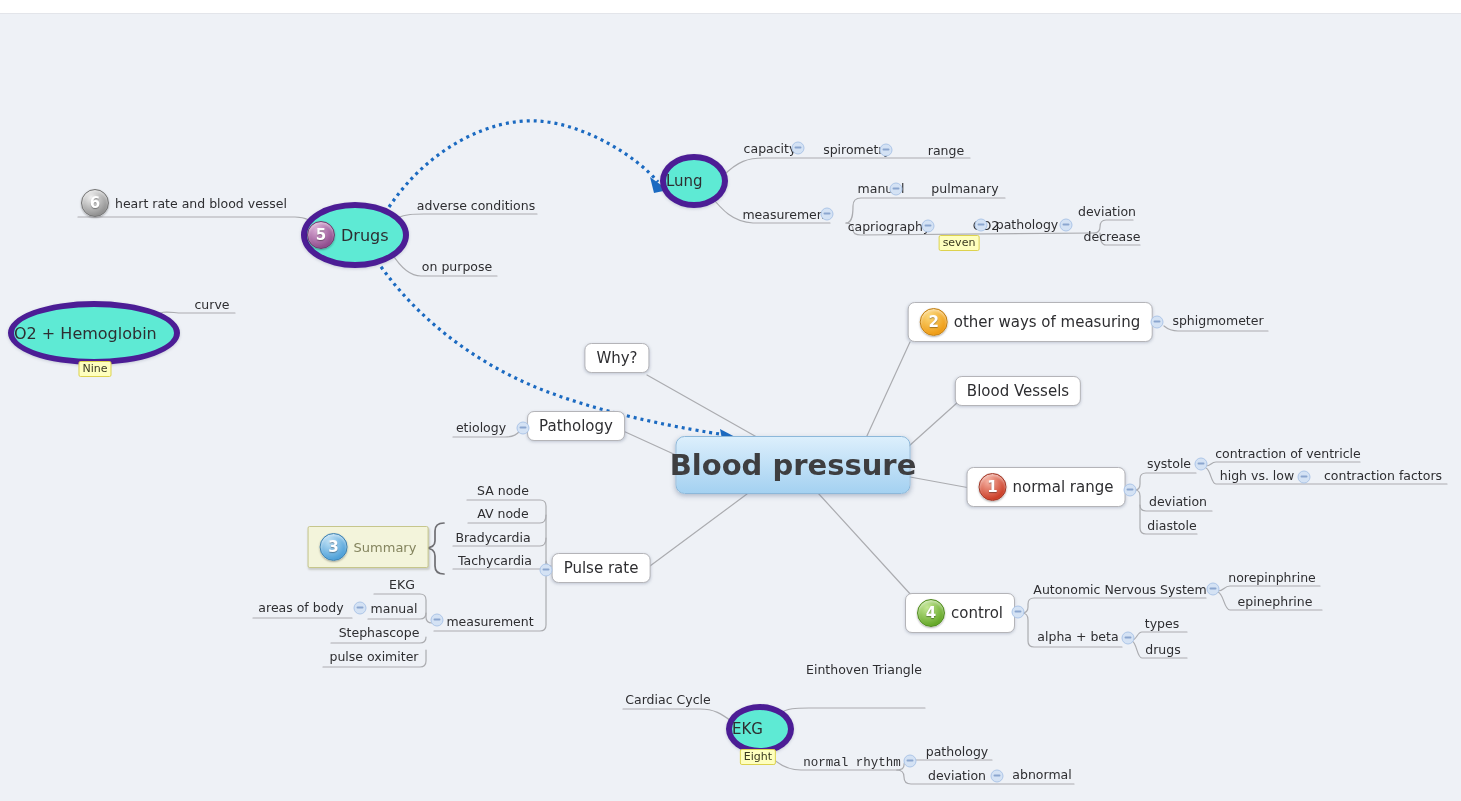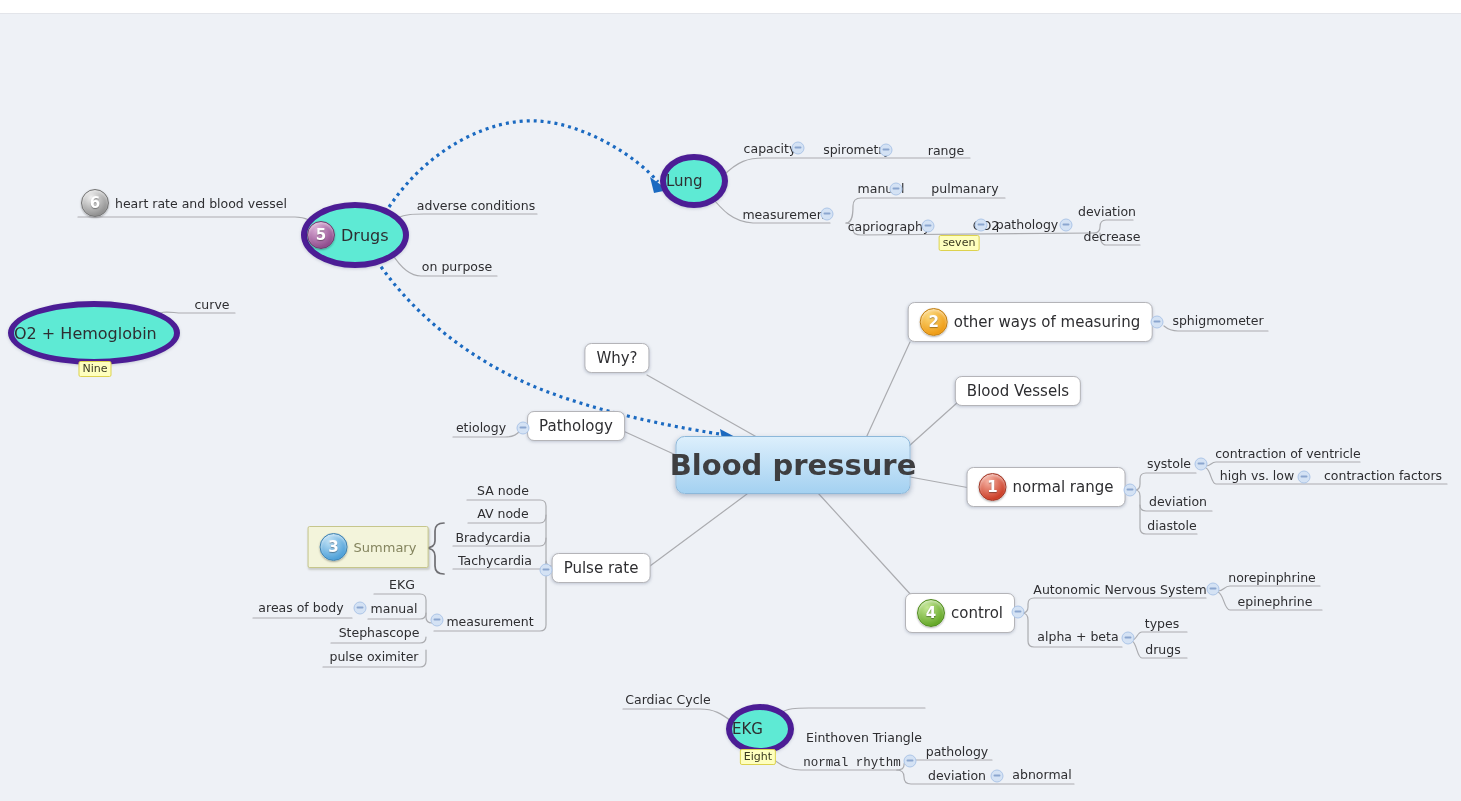--- a/index.html
+++ b/index.html
@@ -263,21 +263,21 @@
       </div>
       <div class="n line" style="left: 379px; top: 632px;">
         <span>Stephascope</span>
       </div>
       <div class="n line" style="left: 374px; top: 656px;">
         <span>pulse oximiter</span>
       </div>
       <div class="n line" style="left: 668px; top: 699px;">
         <span>Cardiac Cycle</span>
       </div>
-      <div class="n line" style="left: 864px; top: 737px; align-items: center;">
+      <div class="n line" style="left: 864px; top: 669px; align-items: center;">
         <span>Einthoven Triangle</span>
       </div>
       <div class="n line" style="left: 852px; top: 763px; font-family: Liberation Mono, monospace;">
         <span>normal rhythm</span>
       </div>
       <div class="n line" style="left: 957px; top: 751px;">
         <span>pathology</span>
       </div>
       <div class="n line" style="left: 957px; top: 775px;">
         <span>deviation</span>

